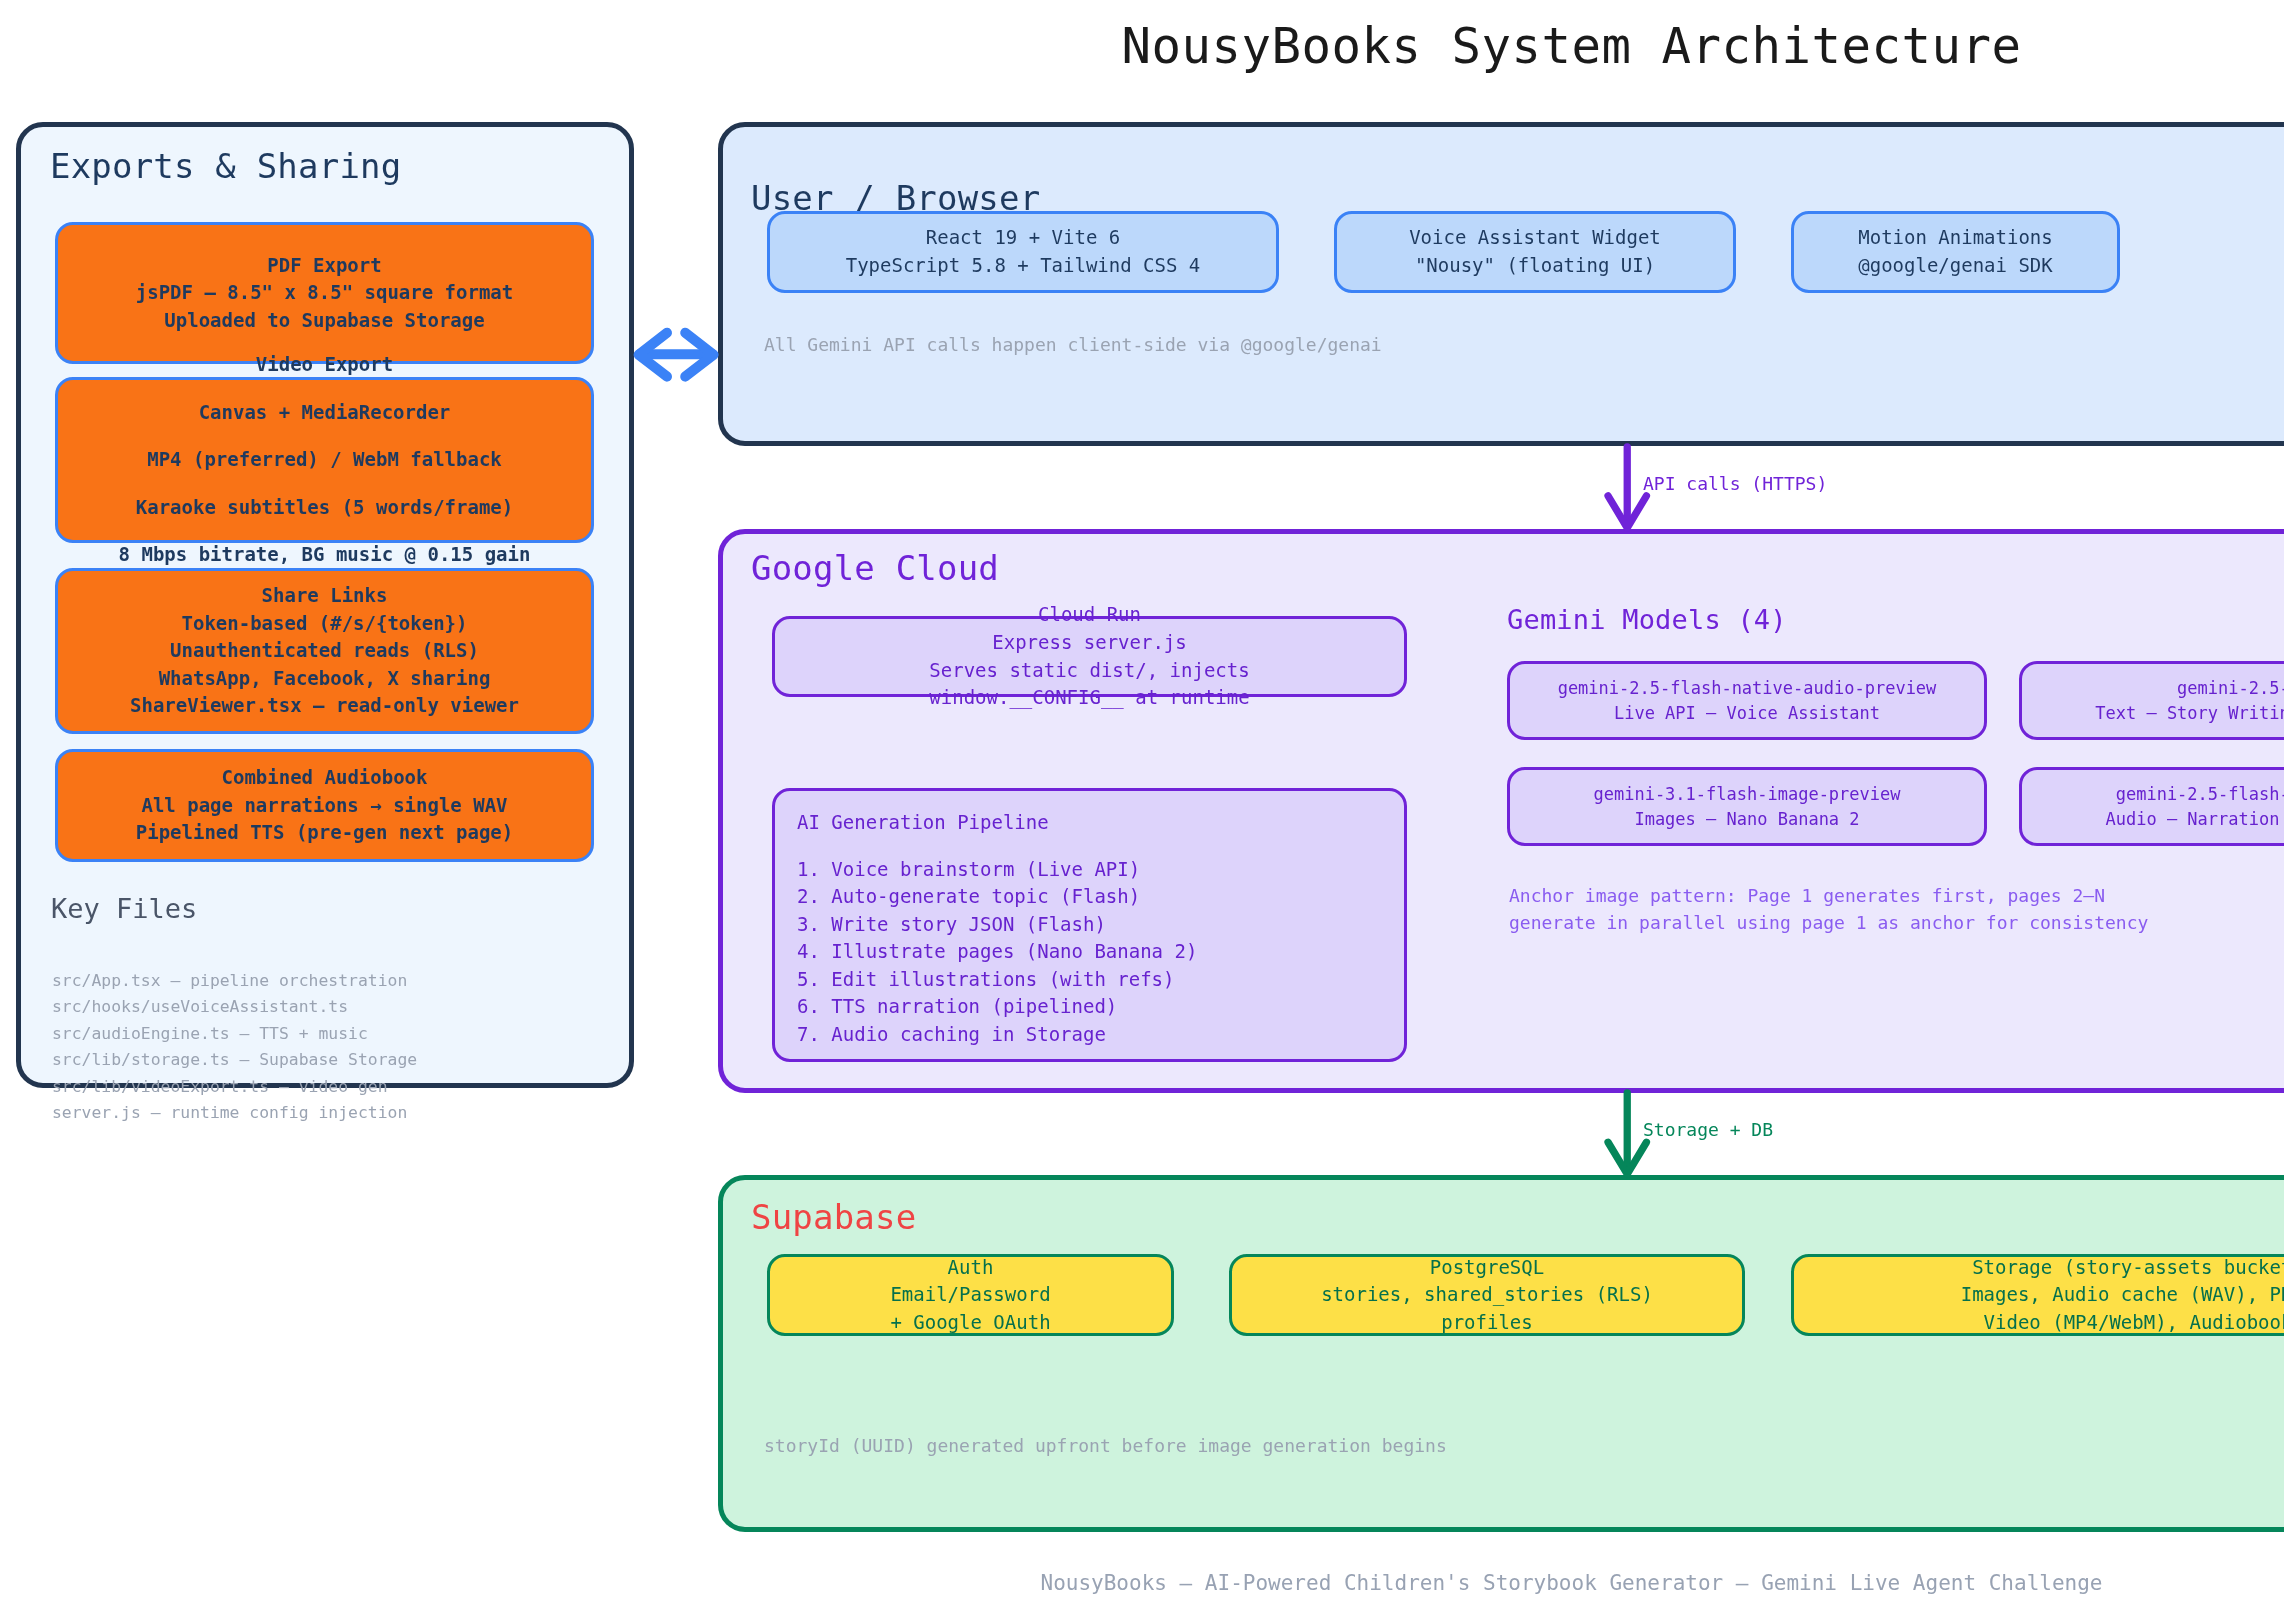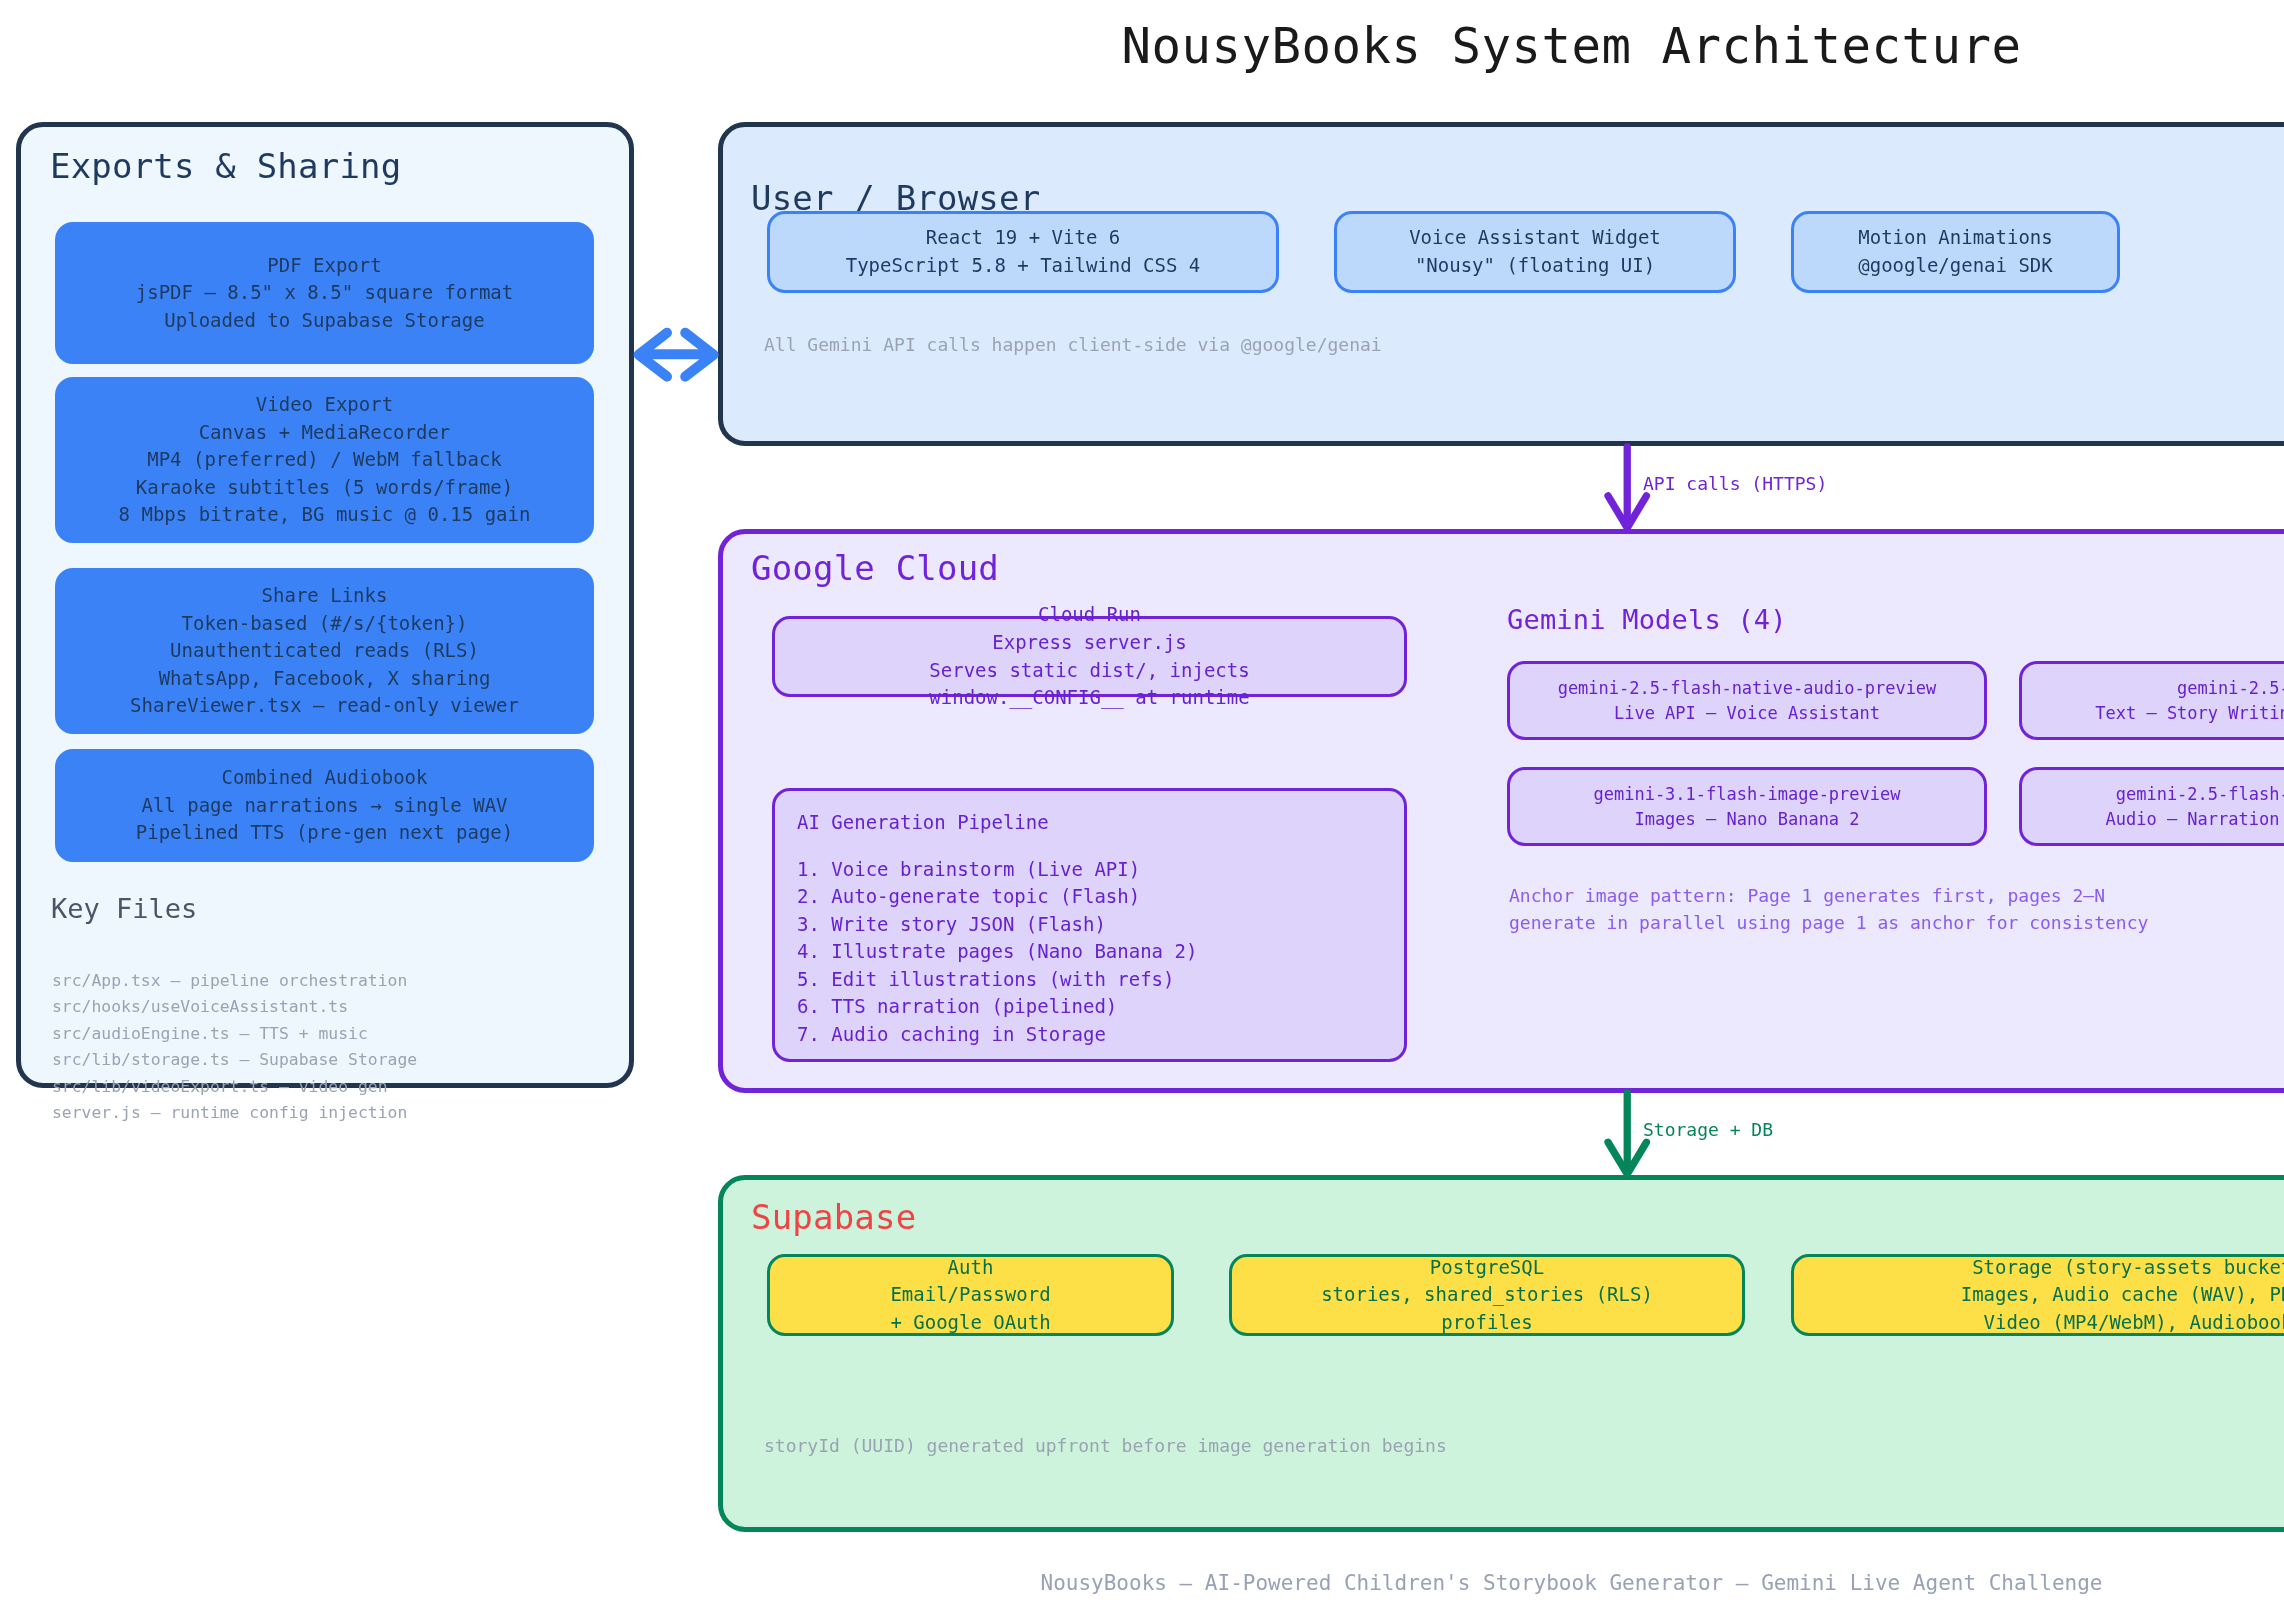--- a/index.html
+++ b/index.html
@@ -34,21 +34,21 @@
     position:absolute;box-sizing:border-box;border-radius:18px;
     display:flex;flex-direction:column;align-items:center;justify-content:center;
     text-align:center;line-height:1.45;
     font-family:"DejaVu Sans Mono","Liberation Mono",monospace;
   }
   .node .ln{display:block;white-space:pre;}
 
   
   .blue-panel{background:#eef6fe;border:5px solid #22354f;}
   .blue-title{color:#1e3a5f;}
-  .blue-node{background:#3b82f6;border:3.2px solid #3b82f6;color:#1e3a5f;}
+  .blue-node{background:#f97316;border:3.2px solid #3b82f6;color:#1e3a5f;font-weight:bold;}
 
   .browser-panel{background:#dceafd;border:5px solid #22354f;}
   .browser-node{background:#bcd8fb;border:3.2px solid #3b82f6;color:#1e3a5f;}
 
   .purple-panel{background:#ece8fd;border:5px solid #7023d8;}
   .purple-title{color:#7023d8;}
   .purple-node{background:#ddd3fb;border:3.2px solid #7023d8;color:#6722cf;}
 
   .green-panel{background:#cef3dd;border:5px solid #05865a;}
   .green-title{color:#ef4444;}
@@ -87,21 +87,21 @@
   <div class="panel blue-panel" style="left:16.4px;top:122px;width:618px;height:966px;">
   </div>
   <div class="panel-title blue-title" style="left:50px;top:146px;">Exports &amp; Sharing</div>
 
   <div class="node blue-node" style="left:55px;top:222px;width:539px;height:142px;font-size:19px;">
     <span class="ln">PDF Export</span>
     <span class="ln">jsPDF — 8.5" x 8.5" square format</span>
     <span class="ln">Uploaded to Supabase Storage</span>
   </div>
 
-  <div class="node blue-node" style="left:55px;top:377px;width:539px;height:166px;font-size:19px;">
+  <div class="node blue-node" style="left:55px;top:377px;width:539px;height:166px;font-size:19px;gap:20px;">
     <span class="ln">Video Export</span>
     <span class="ln">Canvas + MediaRecorder</span>
     <span class="ln">MP4 (preferred) / WebM fallback</span>
     <span class="ln">Karaoke subtitles (5 words/frame)</span>
     <span class="ln">8 Mbps bitrate, BG music @ 0.15 gain</span>
   </div>
 
   <div class="node blue-node" style="left:55px;top:568px;width:539px;height:166px;font-size:19px;">
     <span class="ln">Share Links</span>
     <span class="ln">Token-based (#/s/{token})</span>

